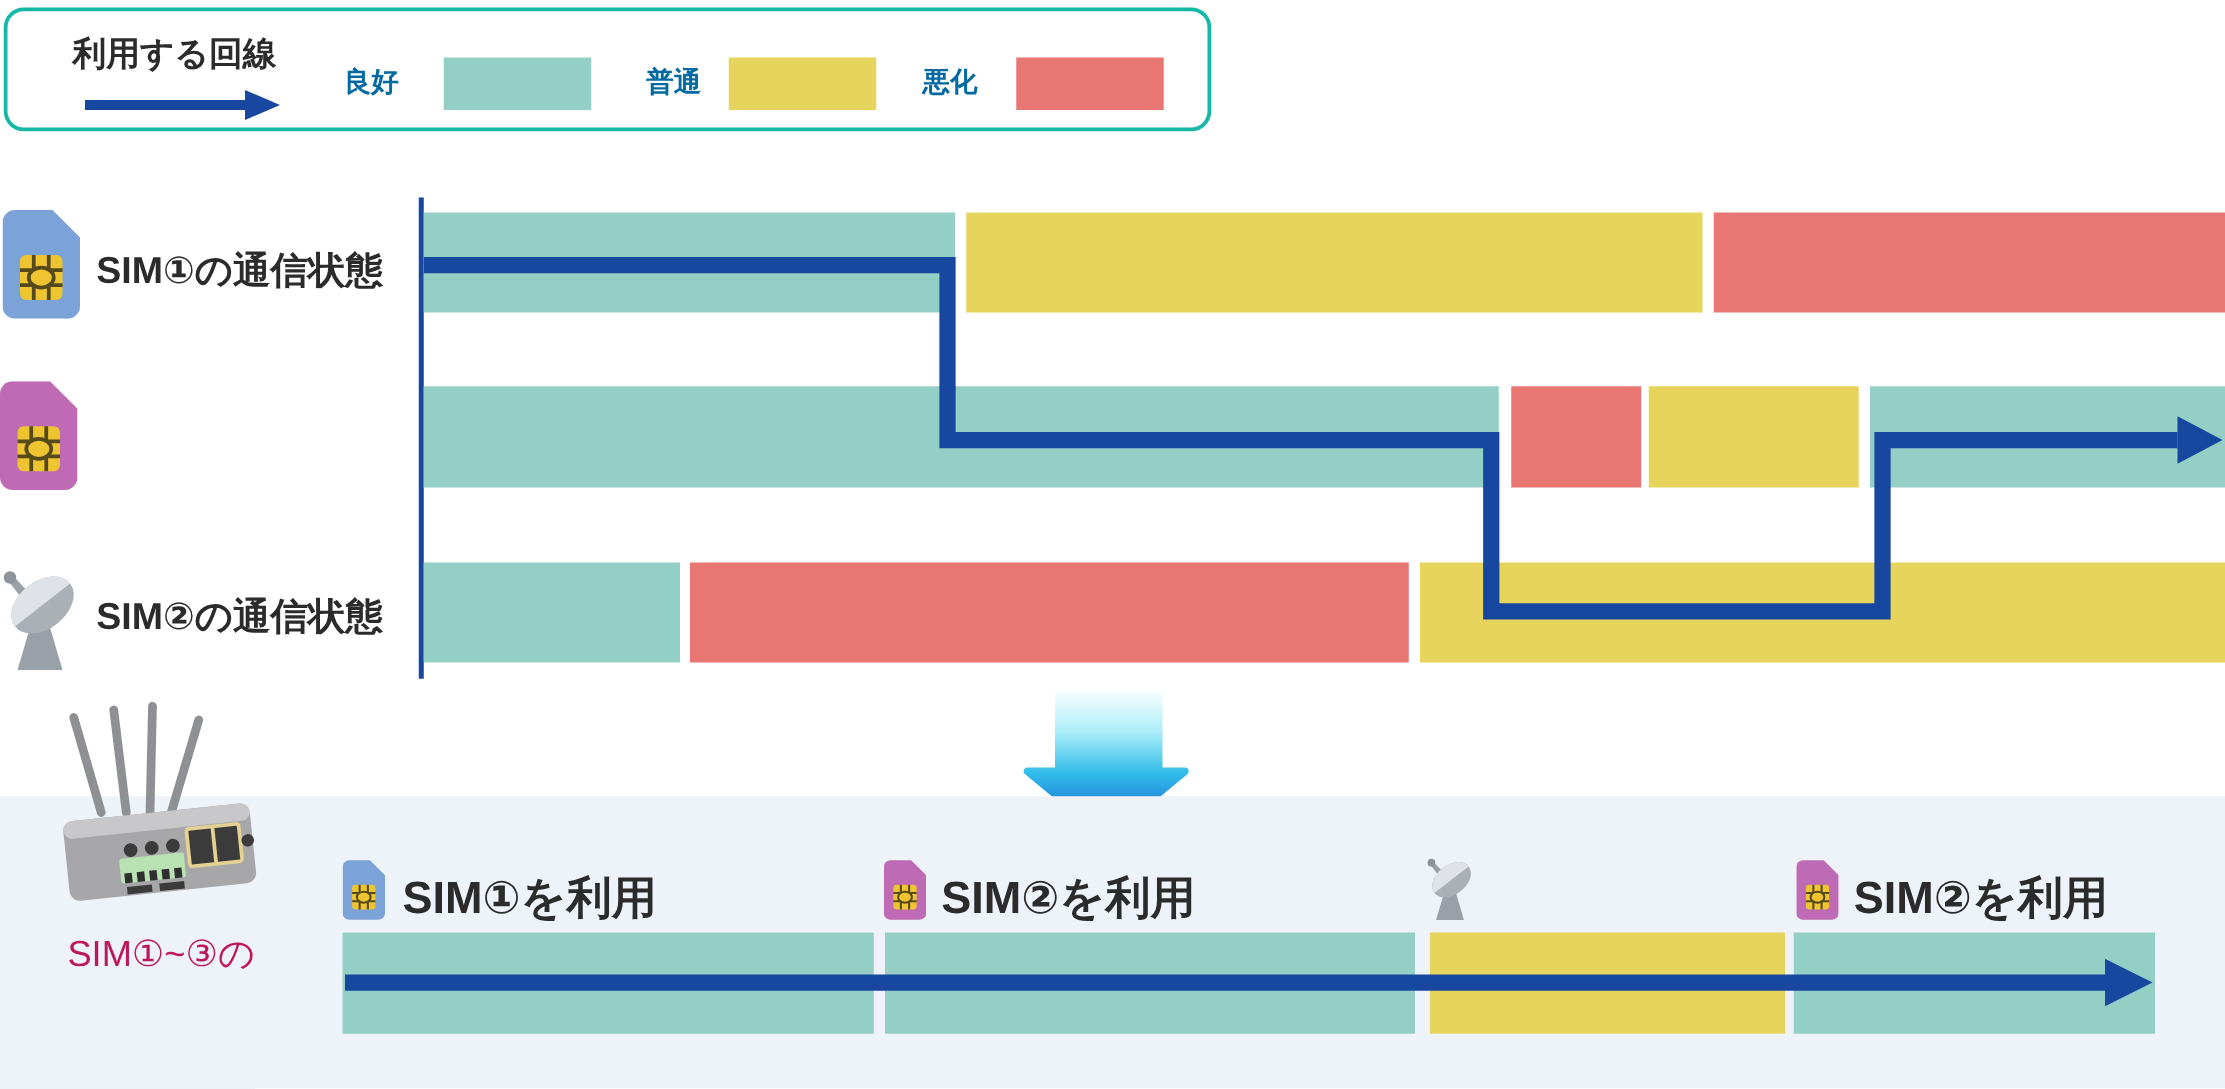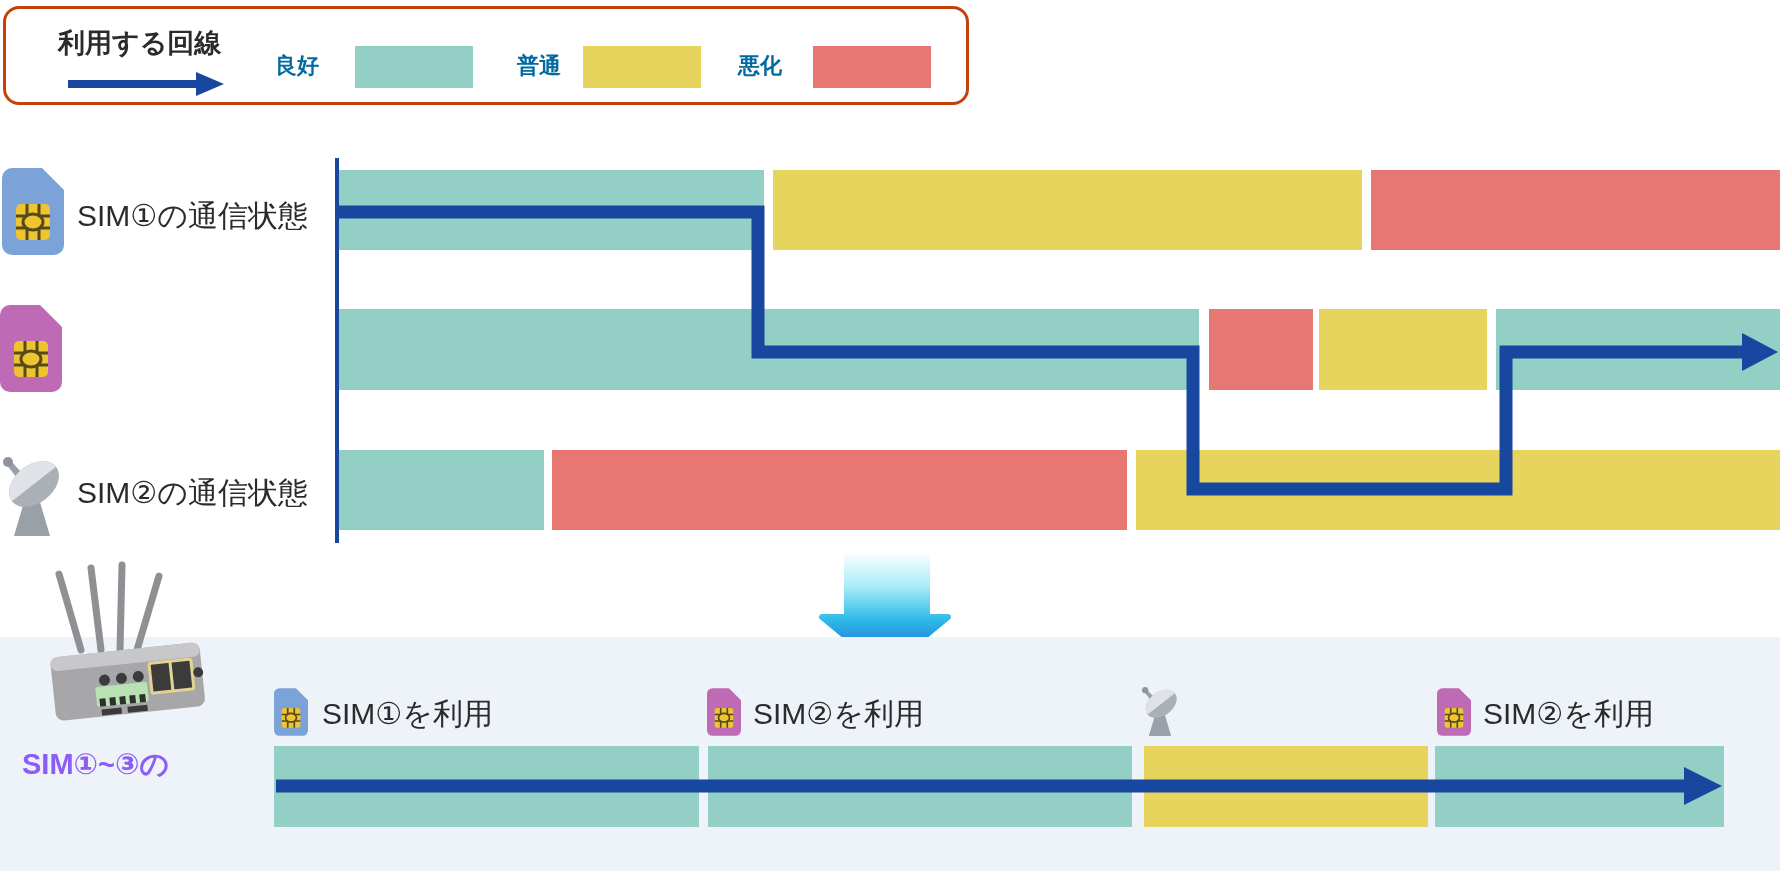--- a/index.html
+++ b/index.html
@@ -3,35 +3,35 @@
 <meta charset="utf-8">
 <style>
   html,body{margin:0;padding:0;background:#ffffff;}
   .stage{
     position:relative;width:1780px;height:871px;overflow:hidden;background:#ffffff;
     font-family:"Liberation Sans","DejaVu Sans",sans-serif;color:#2b2b2b;
   }
   .abs{position:absolute;}
   
   .legend-box{position:absolute;left:3px;top:6px;width:966px;height:99px;
-    border:3px solid #c2410c;border-radius:16px;background:#ffffff;box-sizing:border-box;}
+    border:3px solid #14b8a6;border-radius:16px;background:#ffffff;box-sizing:border-box;}
   .legend-title{position:absolute;left:52px;top:16px;font-size:27px;font-weight:bold;color:#2b2b2b;}
   .legend-item-label{position:absolute;top:42px;font-size:22px;font-weight:bold;color:#0369a1;}
   .legend-swatch{position:absolute;top:37px;width:118px;height:42px;}
   
   .row-bars{position:absolute;left:339px;width:1441px;}
   .seg{position:absolute;top:0;height:100%;}
-  .row-label{position:absolute;left:77px;width:300px;font-size:30px;font-weight:normal;color:#2b2b2b;white-space:nowrap;}
+  .row-label{position:absolute;left:77px;width:300px;font-size:30px;font-weight:bold;color:#2b2b2b;white-space:nowrap;}
   .axis-line{position:absolute;left:335px;top:158px;width:4px;height:385px;background:#17479e;}
   .overlay{position:absolute;left:0;top:0;pointer-events:none;}
   
   .band{position:absolute;left:0;top:637px;width:1780px;height:234px;background:#eef2f9;}
-  .caption{position:absolute;left:22px;top:108px;width:214px;
-    font-size:29px;line-height:38px;font-weight:bold;color:#8b5cf6;}
-  .use-label{position:absolute;top:57px;font-size:30px;font-weight:normal;color:#2b2b2b;white-space:nowrap;}
+  .caption{position:absolute;left:22px;top:108px;width:214px;text-align:center;
+    font-size:29px;line-height:38px;font-weight:normal;color:#be185d;}
+  .use-label{position:absolute;top:57px;font-size:36px;font-weight:bold;color:#2b2b2b;white-space:nowrap;}
   .bottom-bar{position:absolute;left:274px;top:109px;width:1450px;height:81px;}
 </style>
 </head>
 <body>
 
 <div class="stage">
 
   <svg width="0" height="0" style="position:absolute" aria-hidden="true">
     <defs>
       <symbol id="ic-sim" viewBox="0 0 62 87">

